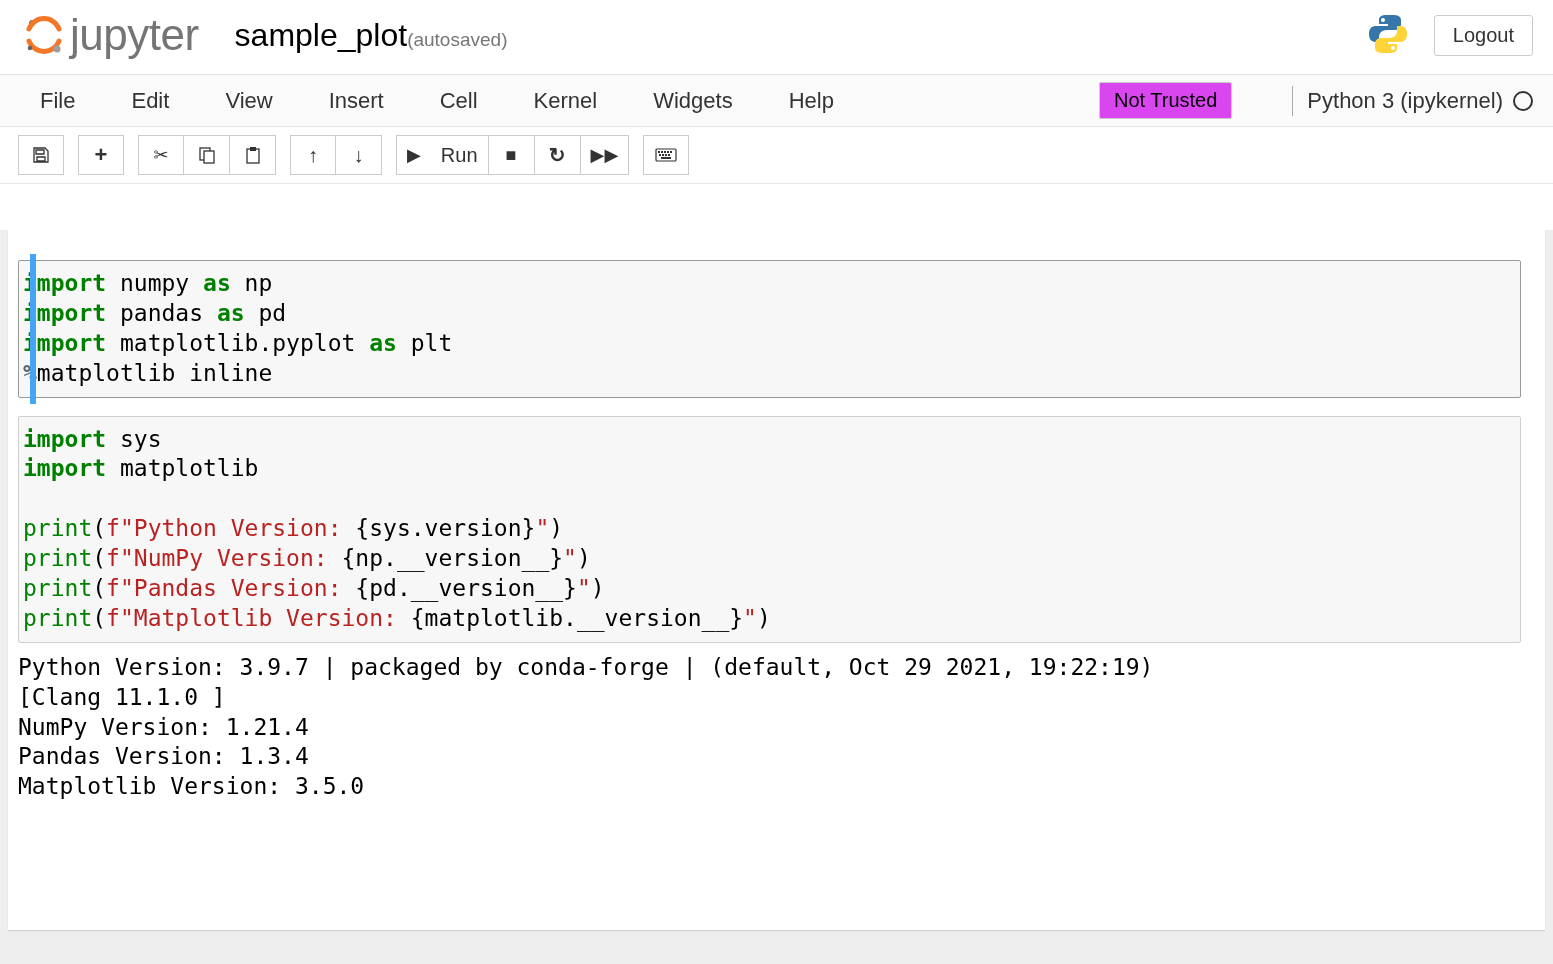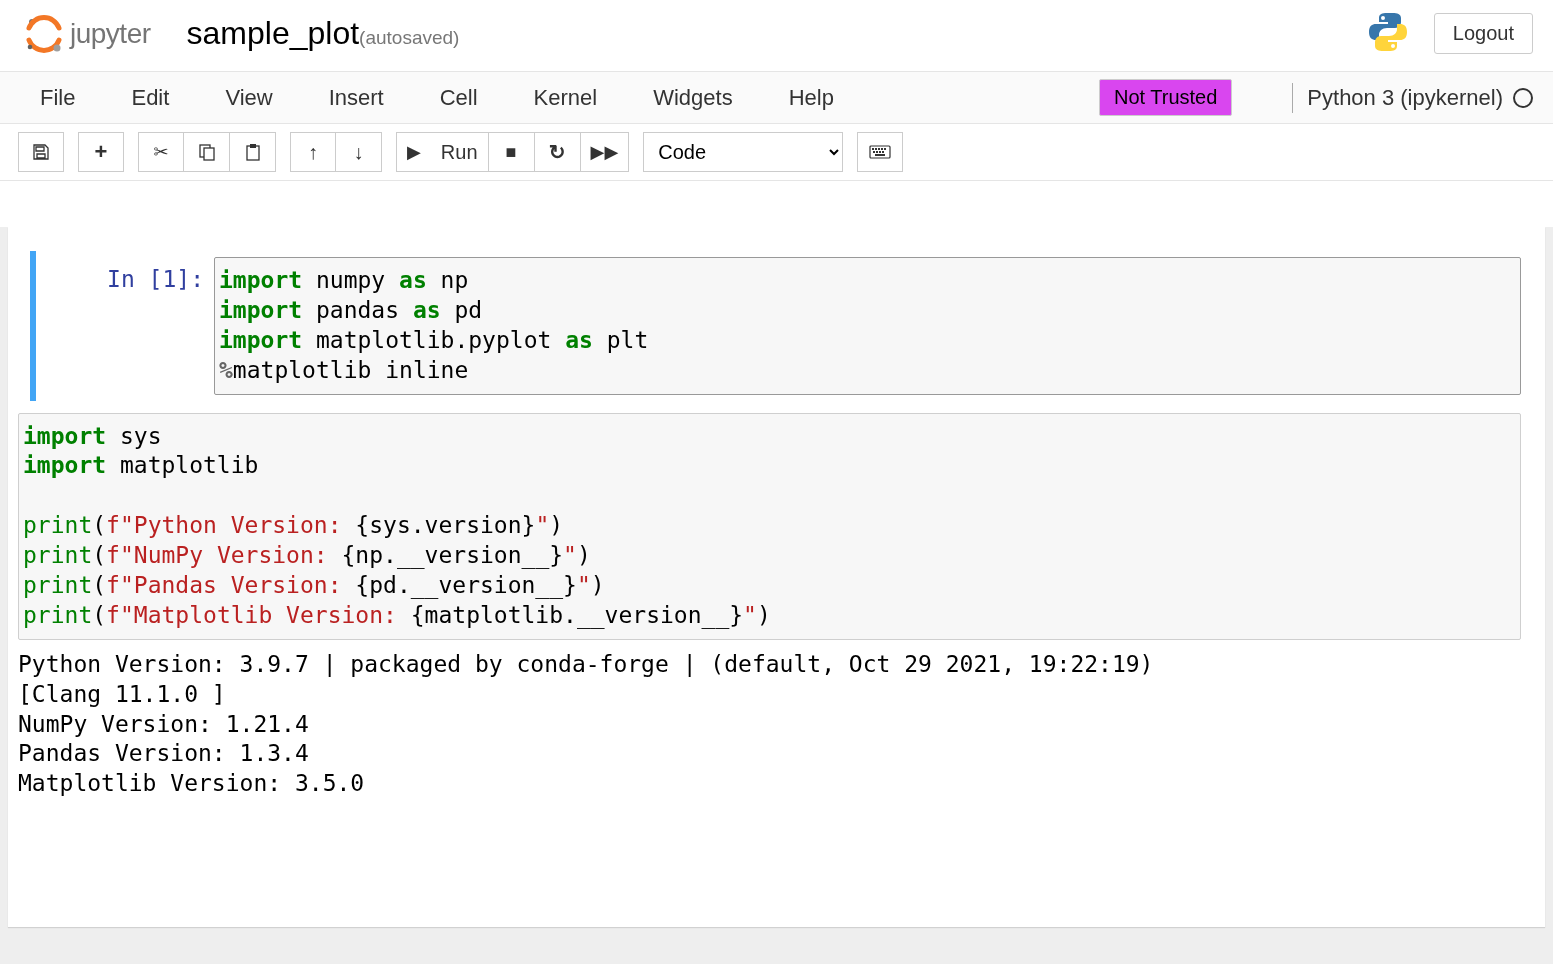--- a/index.html
+++ b/index.html
@@ -17,21 +17,21 @@
       border-bottom: 1px solid #e5e5e5;
     }
     .logo {
       display: flex;
       align-items: center;
       gap: 6px;
     }
     .logo svg { display: block; }
     .logo-text {
       font-family: "Helvetica Neue", Helvetica, Arial, sans-serif;
-      font-size: 28px;
+      font-size: 44px;
       color: #757575;
       letter-spacing: -0.5px;
     }
     .nb-title {
       margin-left: 36px;
       display: flex;
       align-items: baseline;
       gap: 0;
     }
     .nb-title-name {
@@ -291,23 +291,20 @@
     <button class="tb-btn">
       <span>■</span>
     </button>
     <button class="tb-btn">
       <span style="font-size:20px;font-weight:bold">↻</span>
     </button>
     <button class="tb-btn">
       <span>▶▶</span>
     </button>
   </div>
-  <select class="tb-select">
-    <option>Code</option>
-  </select>
   <div class="tb-group">
     <button class="tb-btn">
       <svg width="22" height="14" viewBox="0 0 22 14">
           <rect x="1" y="1" width="20" height="12" fill="none" stroke="#333" stroke-width="1.2" rx="1"></rect>
           <rect x="3" y="3" width="2" height="2" fill="#333"></rect>
           <rect x="6" y="3" width="2" height="2" fill="#333"></rect>
           <rect x="9" y="3" width="2" height="2" fill="#333"></rect>
           <rect x="12" y="3" width="2" height="2" fill="#333"></rect>
           <rect x="15" y="3" width="2" height="2" fill="#333"></rect>
           <rect x="4" y="6" width="2" height="2" fill="#333"></rect>
@@ -317,23 +314,20 @@
           <rect x="6" y="9" width="10" height="2" fill="#333"></rect>
         </svg>
     </button>
   </div>
 </div>
 
 <div class="notebook-bg">
   <div class="notebook-container">
 
     <div class="cell cell-selected">
-      <div class="prompt-col">
-        <span class="prompt">In [1]:</span>
-      </div>
       <div class="input-output-col">
         <div class="input-area">
           <div class="code"><span class="kw">import</span> numpy <span class="kw">as</span> np
 <span class="kw">import</span> pandas <span class="kw">as</span> pd
 <span class="kw">import</span> matplotlib.pyplot <span class="kw">as</span> plt
 <span class="op">%</span><span class="nm">matplotlib</span> inline</div>
         </div>
       </div>
     </div>
 

